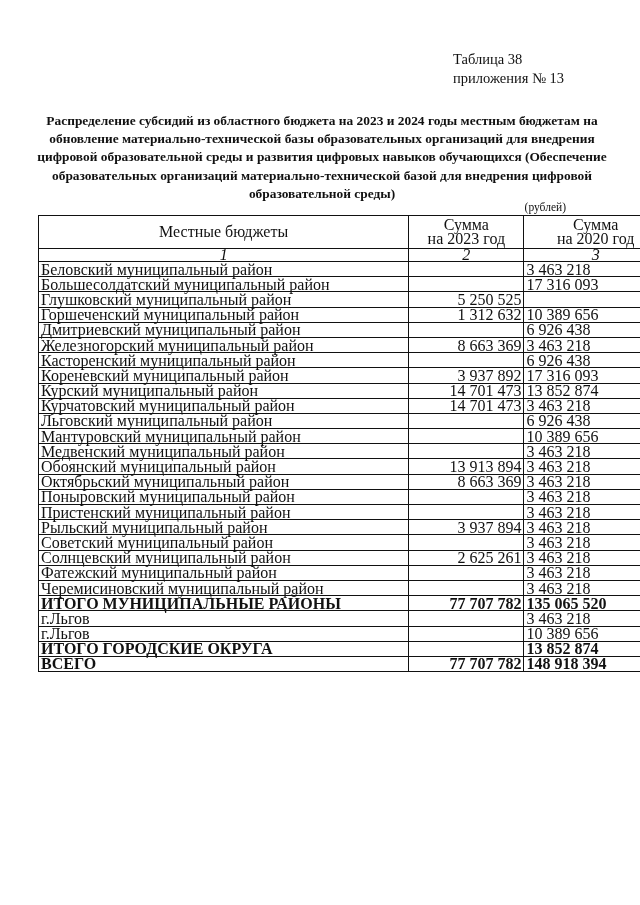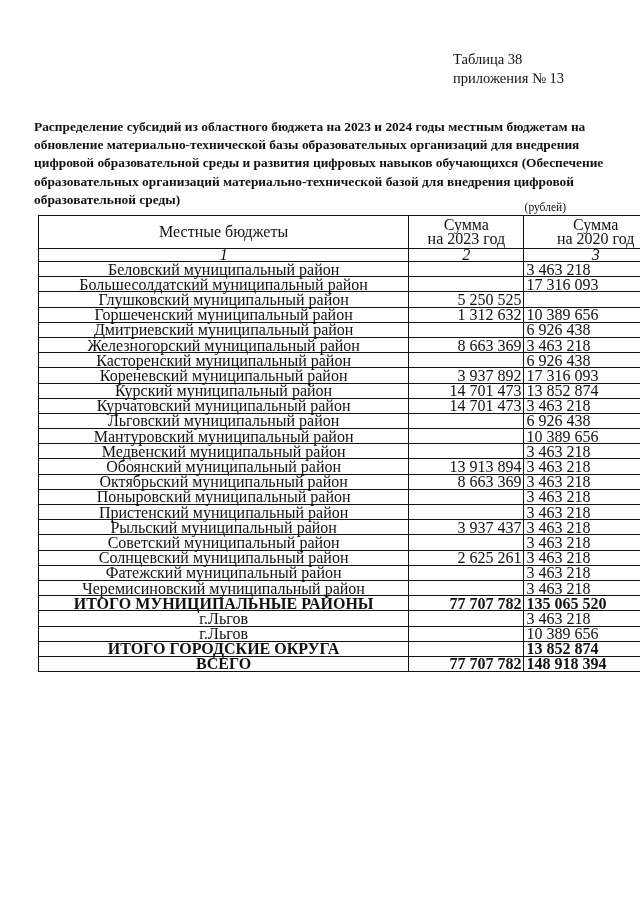--- a/index.html
+++ b/index.html
@@ -1,28 +1,28 @@
 <!DOCTYPE html>
 <html><head>
 <meta charset="utf-8">
 <style>
   html, body { margin:0; padding:0; background:#fff; }
   body { width:640px; height:905px; position:relative; overflow:hidden;
          font-family:"Liberation Serif","DejaVu Serif",serif; color:#111; }
   .caption { position:absolute; right:76px; top:50px; text-align:left;
              font-size:14.5px; line-height:19px; }
-  .title { position:absolute; left:34px; top:118px; width:576px; 
+  .title { position:absolute; left:34px; top:112px; width:576px; text-align:center;
            font-weight:bold; font-size:13.4px; line-height:18.2px; }
   .units { position:absolute; right:74px; top:201px; font-size:11.5px; }
   table { position:absolute; left:38px; top:215px; width:630px;
           border-collapse:collapse; font-size:16px; }
   td, th { border:1.3px solid #111; padding:0 2px; height:14.2px; line-height:13px;
            white-space:nowrap; }
   th { font-weight:normal; height:32px; line-height:14px; }
-  .c1 { width:307px; text-align:center; }
+  .c1 { width:307px; text-align:left; }
   .c2 { width:92px; text-align:right; }
   .c3 { width:116px; }
   th.c1, th.c2, th.c3 { text-align:center; }
   .idx td { text-align:center; font-style:italic; height:12px; line-height:12px; }
   tr.total td { font-weight:bold;margin-top:21px; }
 </style>
 </head>
 <body>
 
 <div class="caption">
@@ -134,21 +134,21 @@
         <td class="c2"></td>
         <td class="c3">3 463 218</td>
       </tr>
       <tr>
         <td class="c1">Пристенский муниципальный район</td>
         <td class="c2"></td>
         <td class="c3">3 463 218</td>
       </tr>
       <tr>
         <td class="c1">Рыльский муниципальный район</td>
-        <td class="c2">3 937 437</td>
+        <td class="c2">3 937 894</td>
         <td class="c3">3 463 218</td>
       </tr>
       <tr>
         <td class="c1">Советский муниципальный район</td>
         <td class="c2"></td>
         <td class="c3">3 463 218</td>
       </tr>
       <tr>
         <td class="c1">Солнцевский муниципальный район</td>
         <td class="c2">2 625 261</td>

